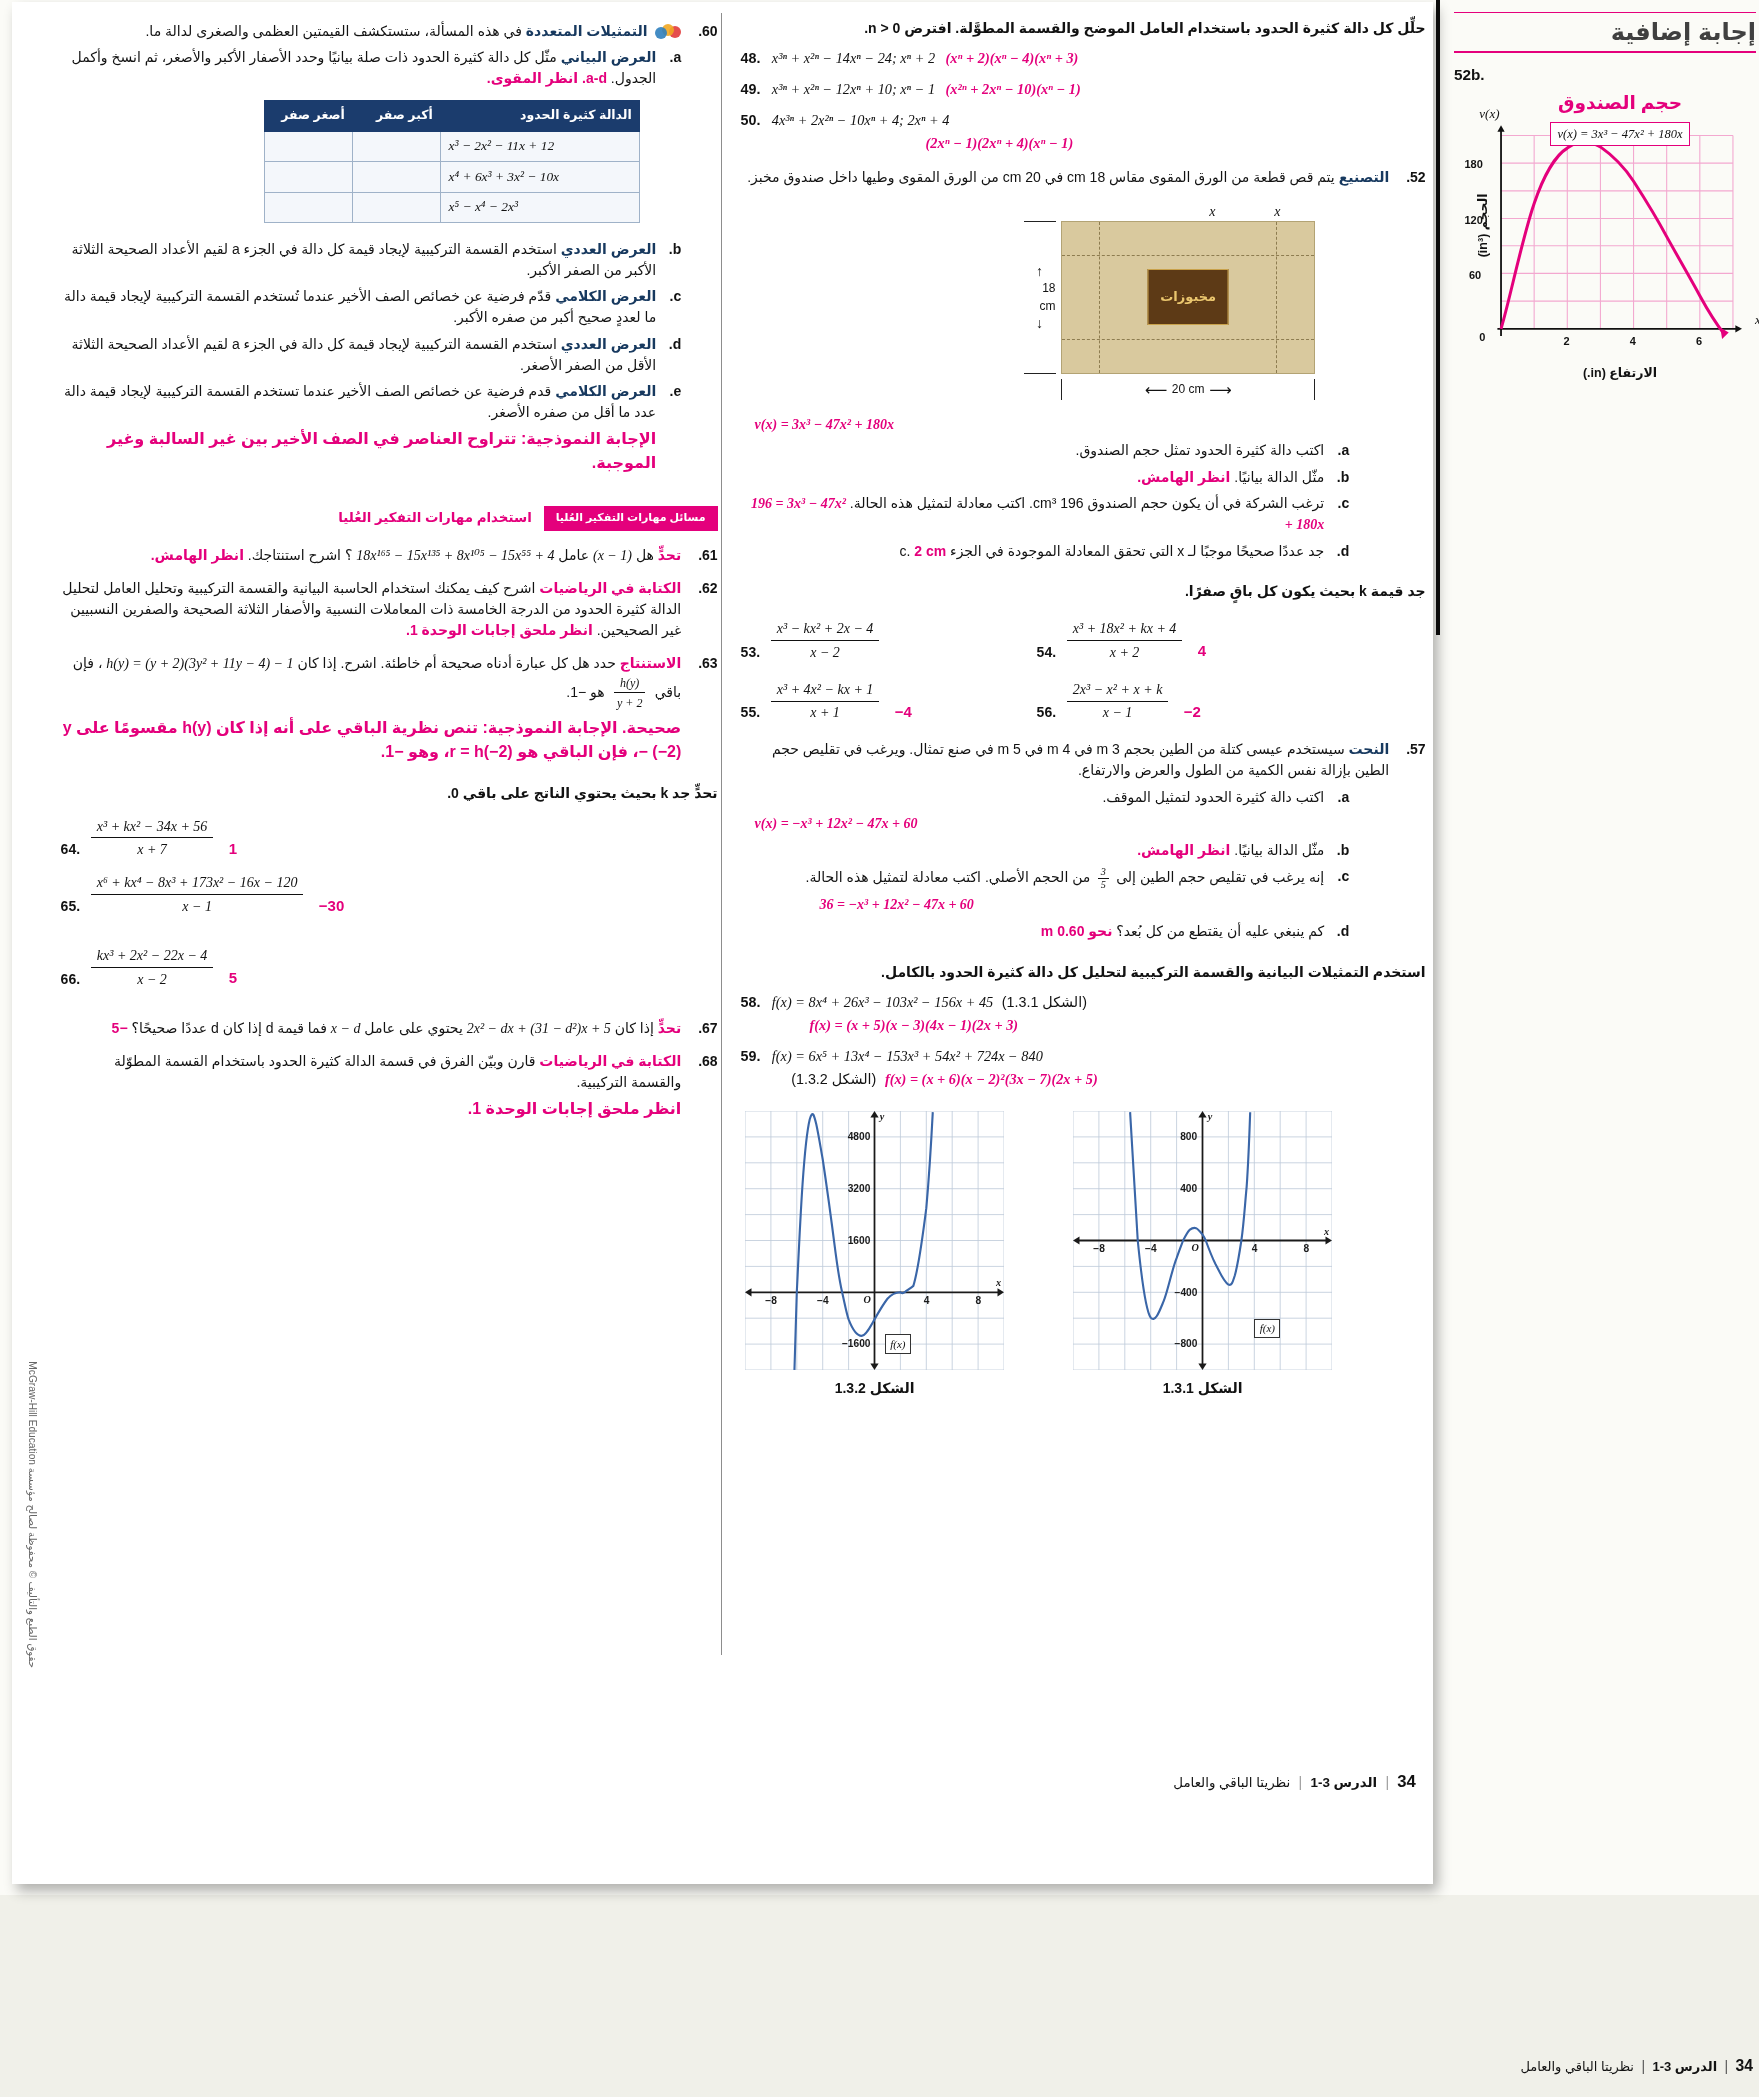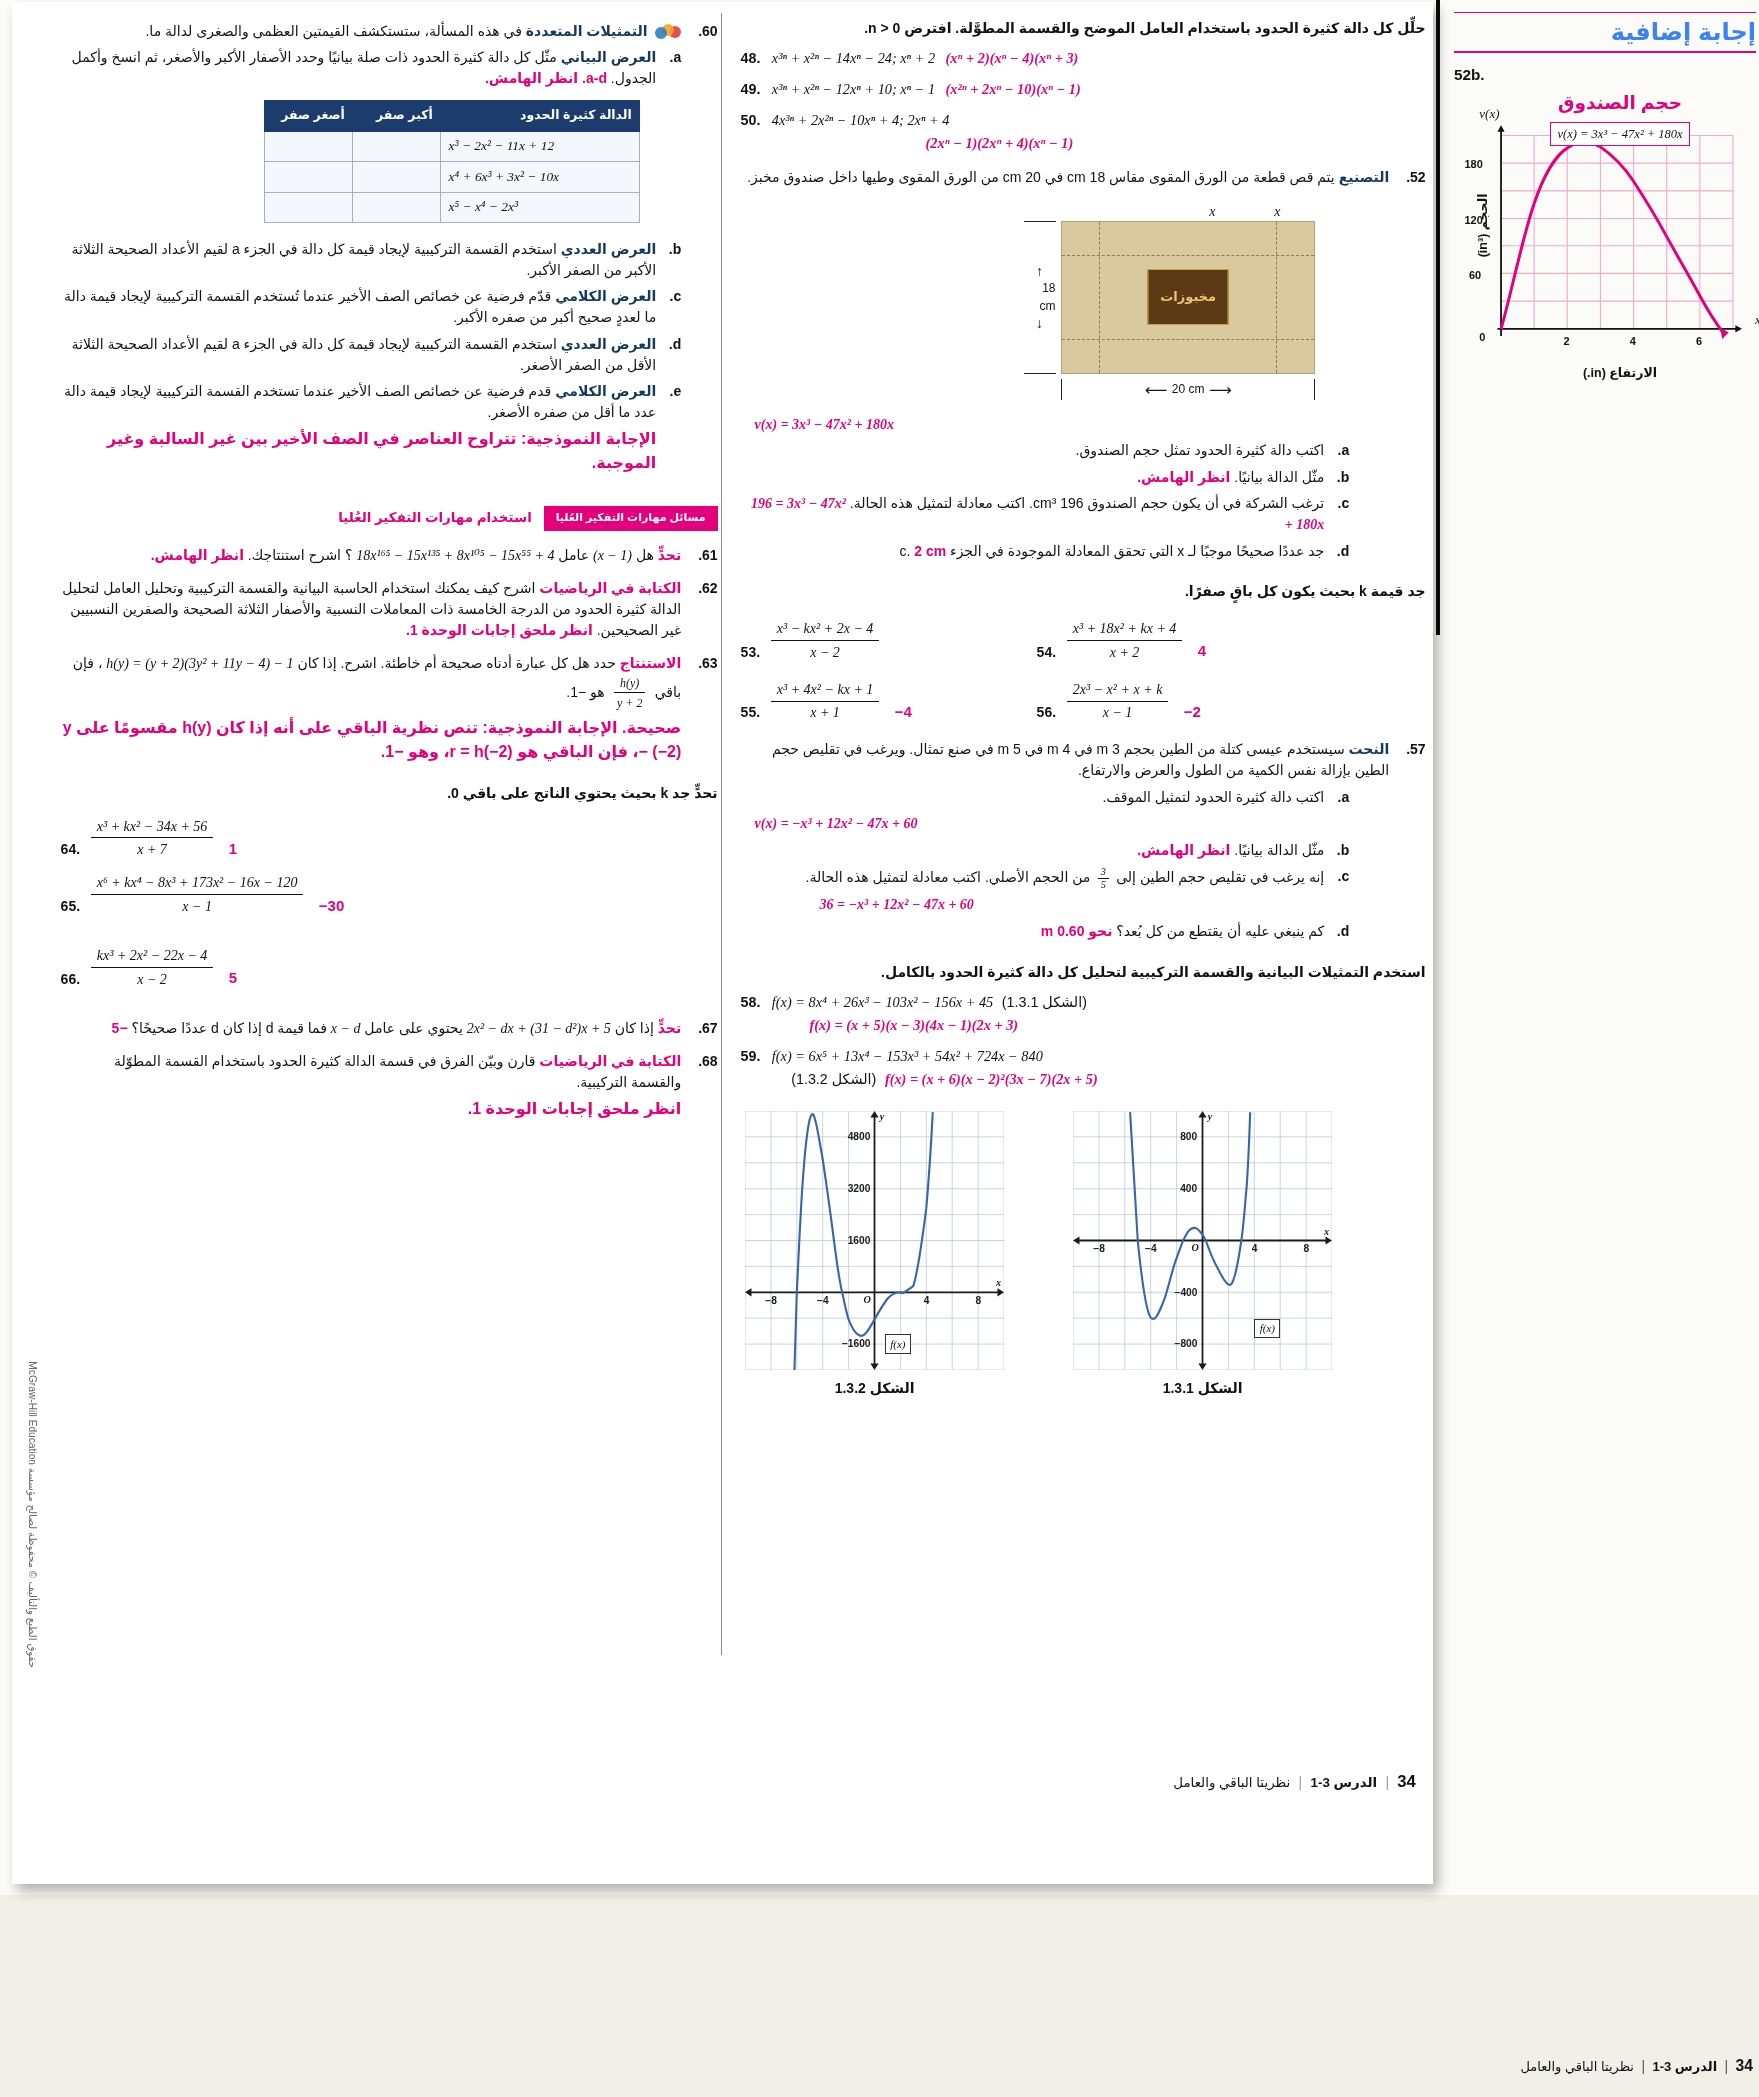--- a/index.html
+++ b/index.html
@@ -69,21 +69,21 @@
   .vdim .darr { font-size:14px; line-height:0.9; }
   .hdim { position:absolute; left:46px; bottom:0; width:254px; height:20.4px;
           display:flex; align-items:center; justify-content:center; gap:4.6px;
           border-left:0.9px solid #222; border-right:0.9px solid #222; font-size:12px; }
   .hdim .darr { font-size:15.7px; }
 
   
   .margin-col { position:absolute; left:1454px; top:12px; width:302px; }
   .mrule1 { height:1.4px; background:#e4007c; margin-bottom:2.8px; }
   .mrule2 { height:2.3px; background:#e4007c; margin-top:3.7px; }
-  .mhead { color:#3b82f6; font-weight:bold; font-size:24px; text-align:right; line-height:1.3; }
+  .mhead { color:#404040; font-weight:bold; font-size:24px; text-align:right; line-height:1.3; }
   .mlabel { font-weight:bold; font-size:15.3px; margin:10.2px 0 2.8px; }
   .mchart { margin-left:41px; width:250px; }
   .mtitle { color:#e4007c; font-weight:bold; font-size:18.5px; text-align:center; margin-bottom:6.5px; }
   .mplot { position:relative; width:250px; }
   .mplot svg { display:block; width:100%; }
   .mtick { position:absolute; font-weight:bold; font-size:11px; }
   .vxlab { position:absolute; top:-19.4px; left:-15.7px; font-family:"Liberation Serif",serif; font-style:italic; font-size:13px; }
   .xendlab { position:absolute; right:-15.7px; top:calc(93% - 18.5px); font-family:"Liberation Serif",serif; font-style:italic; font-size:13px; }
   .eqbox { position:absolute; left:55px; top:-1.9px; background:#fff; border:1.4px solid #e4007c;
            padding:1.9px 6.5px; font-family:"Liberation Serif",serif; font-style:italic; font-size:12.5px; white-space:nowrap; }
@@ -443,21 +443,21 @@
       <div class="pbody">
         <span class="icon60"><i></i><i></i><i></i></span>
         <span class="lead-n">التمثيلات المتعددة</span>
         <span>في هذه المسألة، ستستكشف القيمتين العظمى والصغرى لدالة ما.</span>
 
         <div class="part" style="margin-right:0">
           <span class="plet">a.</span>
           <div>
             <span class="lead-n">العرض البياني</span>
             <span>مثّل كل دالة كثيرة الحدود ذات صلة بيانيًا وحدد الأصفار الأكبر والأصغر، ثم انسخ وأكمل الجدول.</span>
-            <span class="ans">a-d. انظر الهامش.</span>
+            <span class="ans">a-d. انظر المقوى.</span>
           </div>
         </div>
 
         <table class="ztable">
           <thead>
             <tr>
               <th>الدالة كثيرة الحدود</th>
               <th>أكبر صفر</th>
               <th>أصغر صفر</th>
             </tr>

